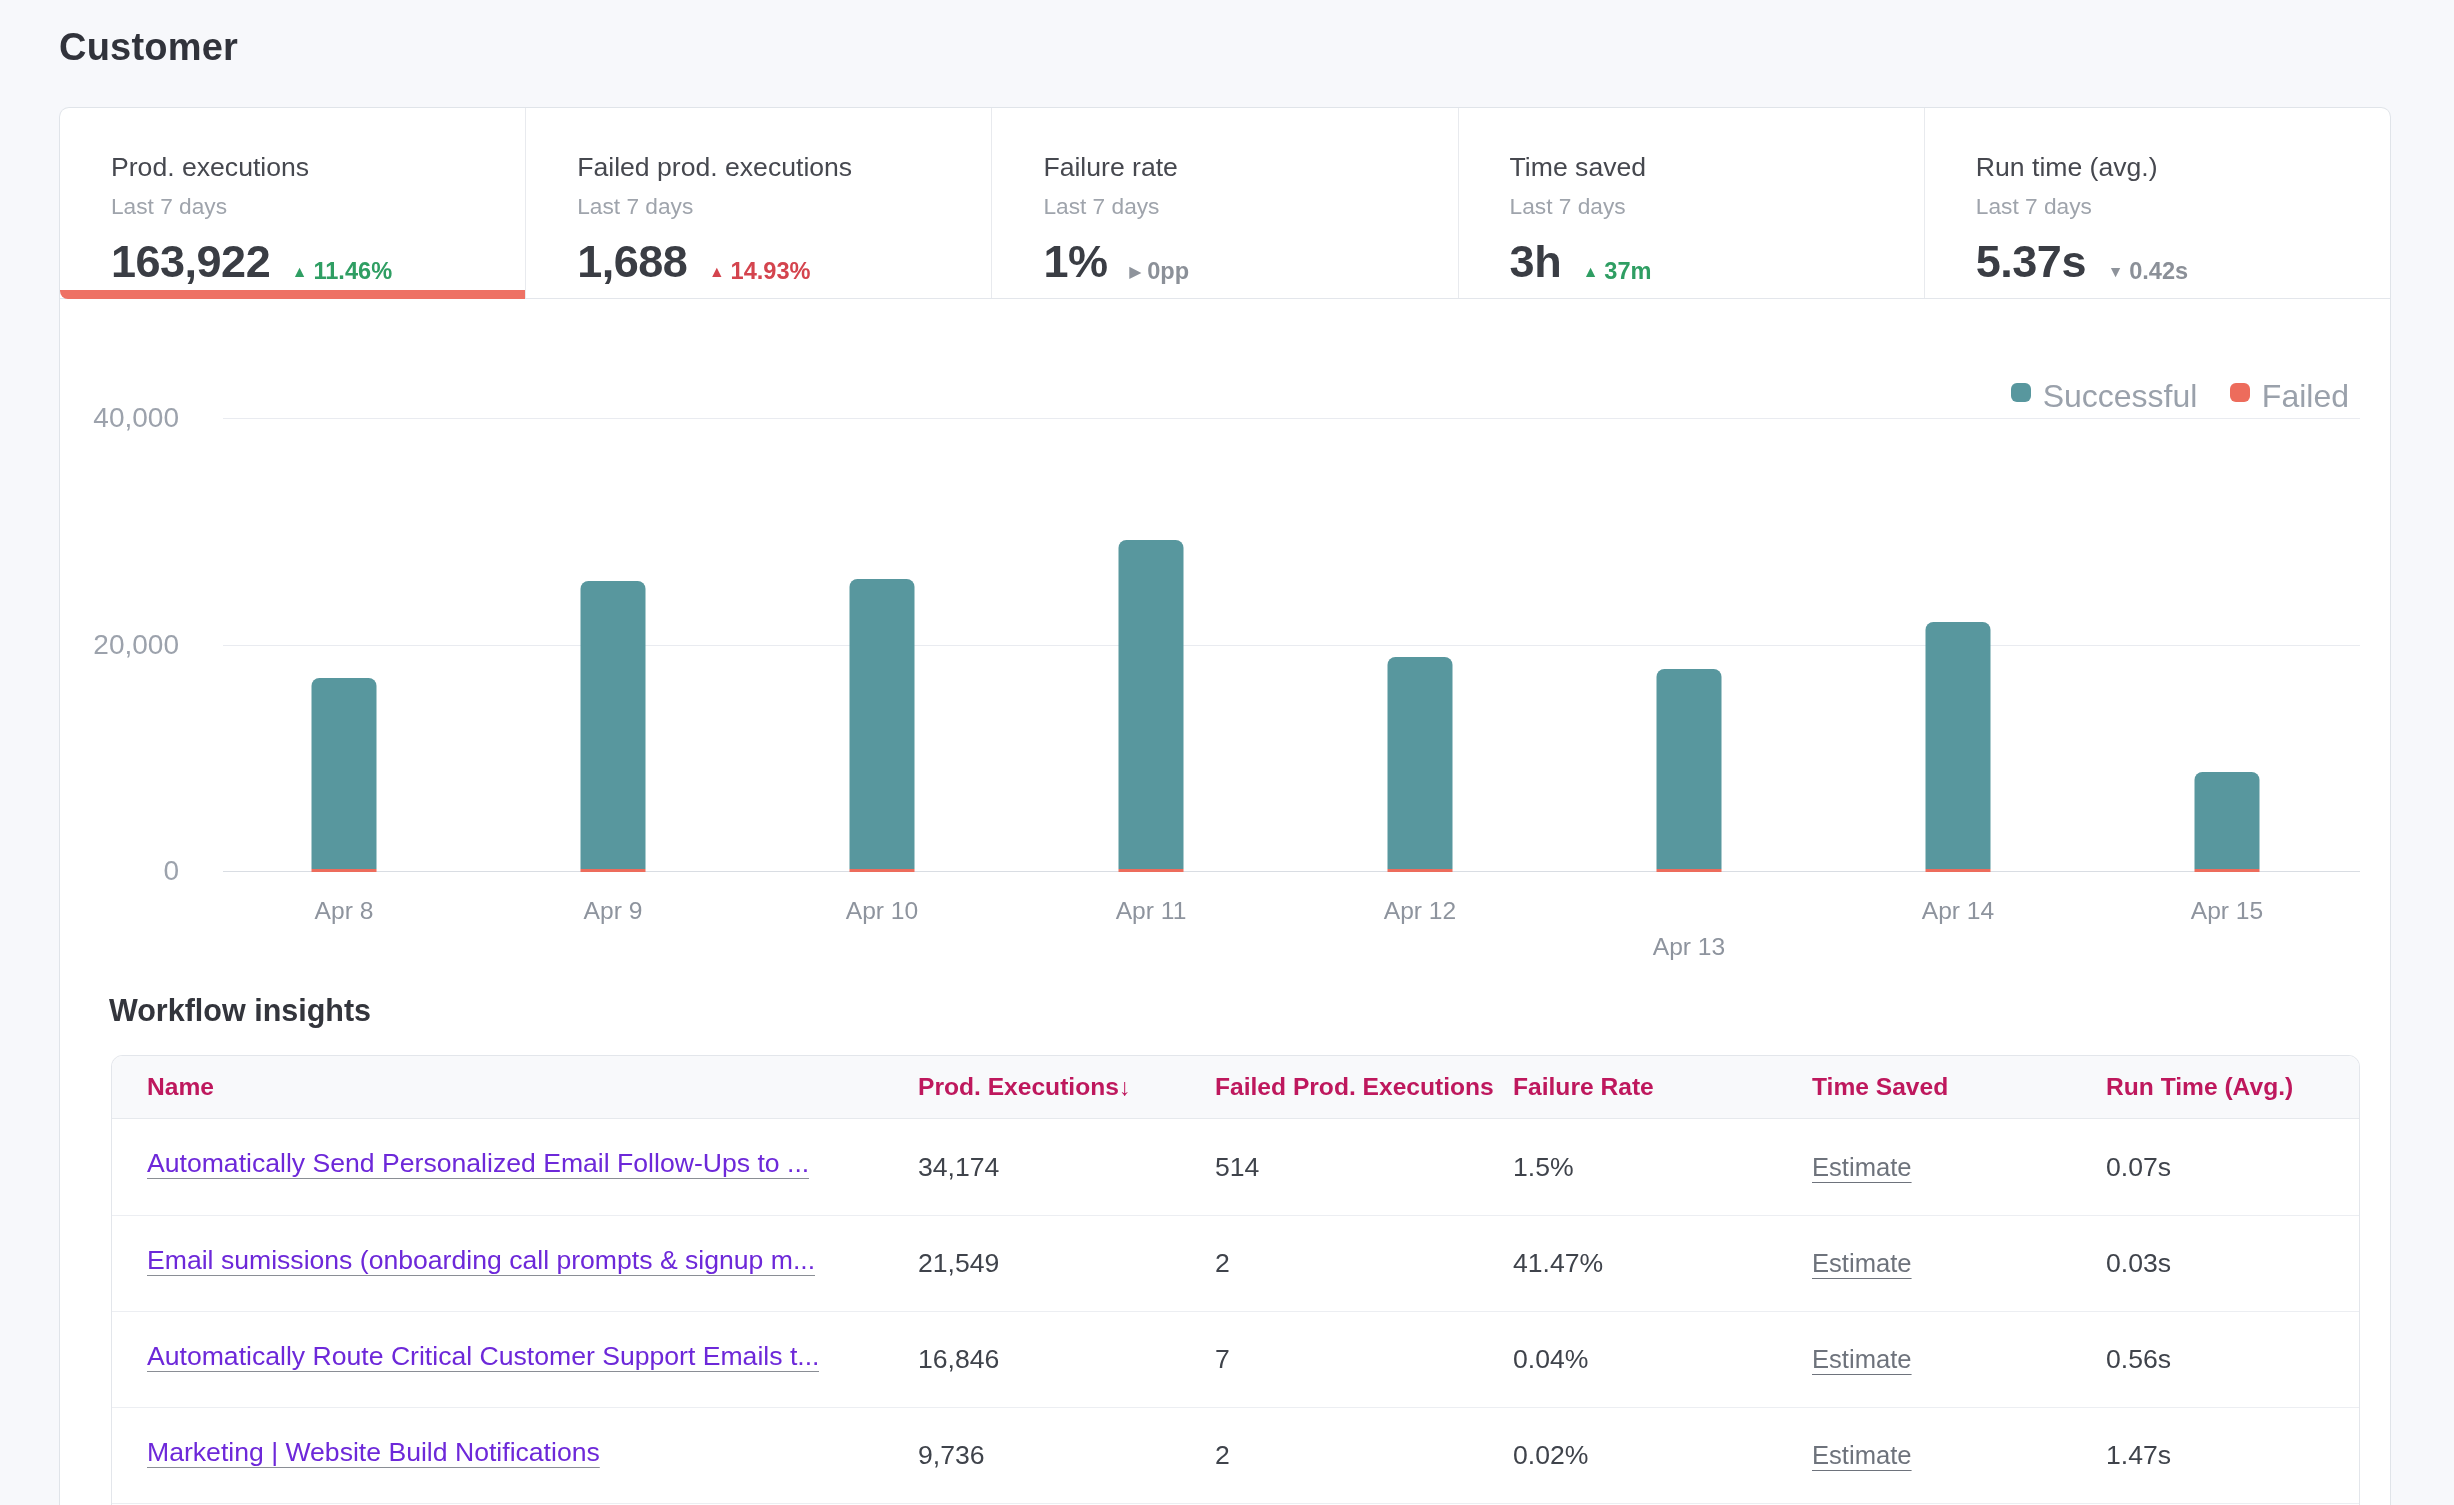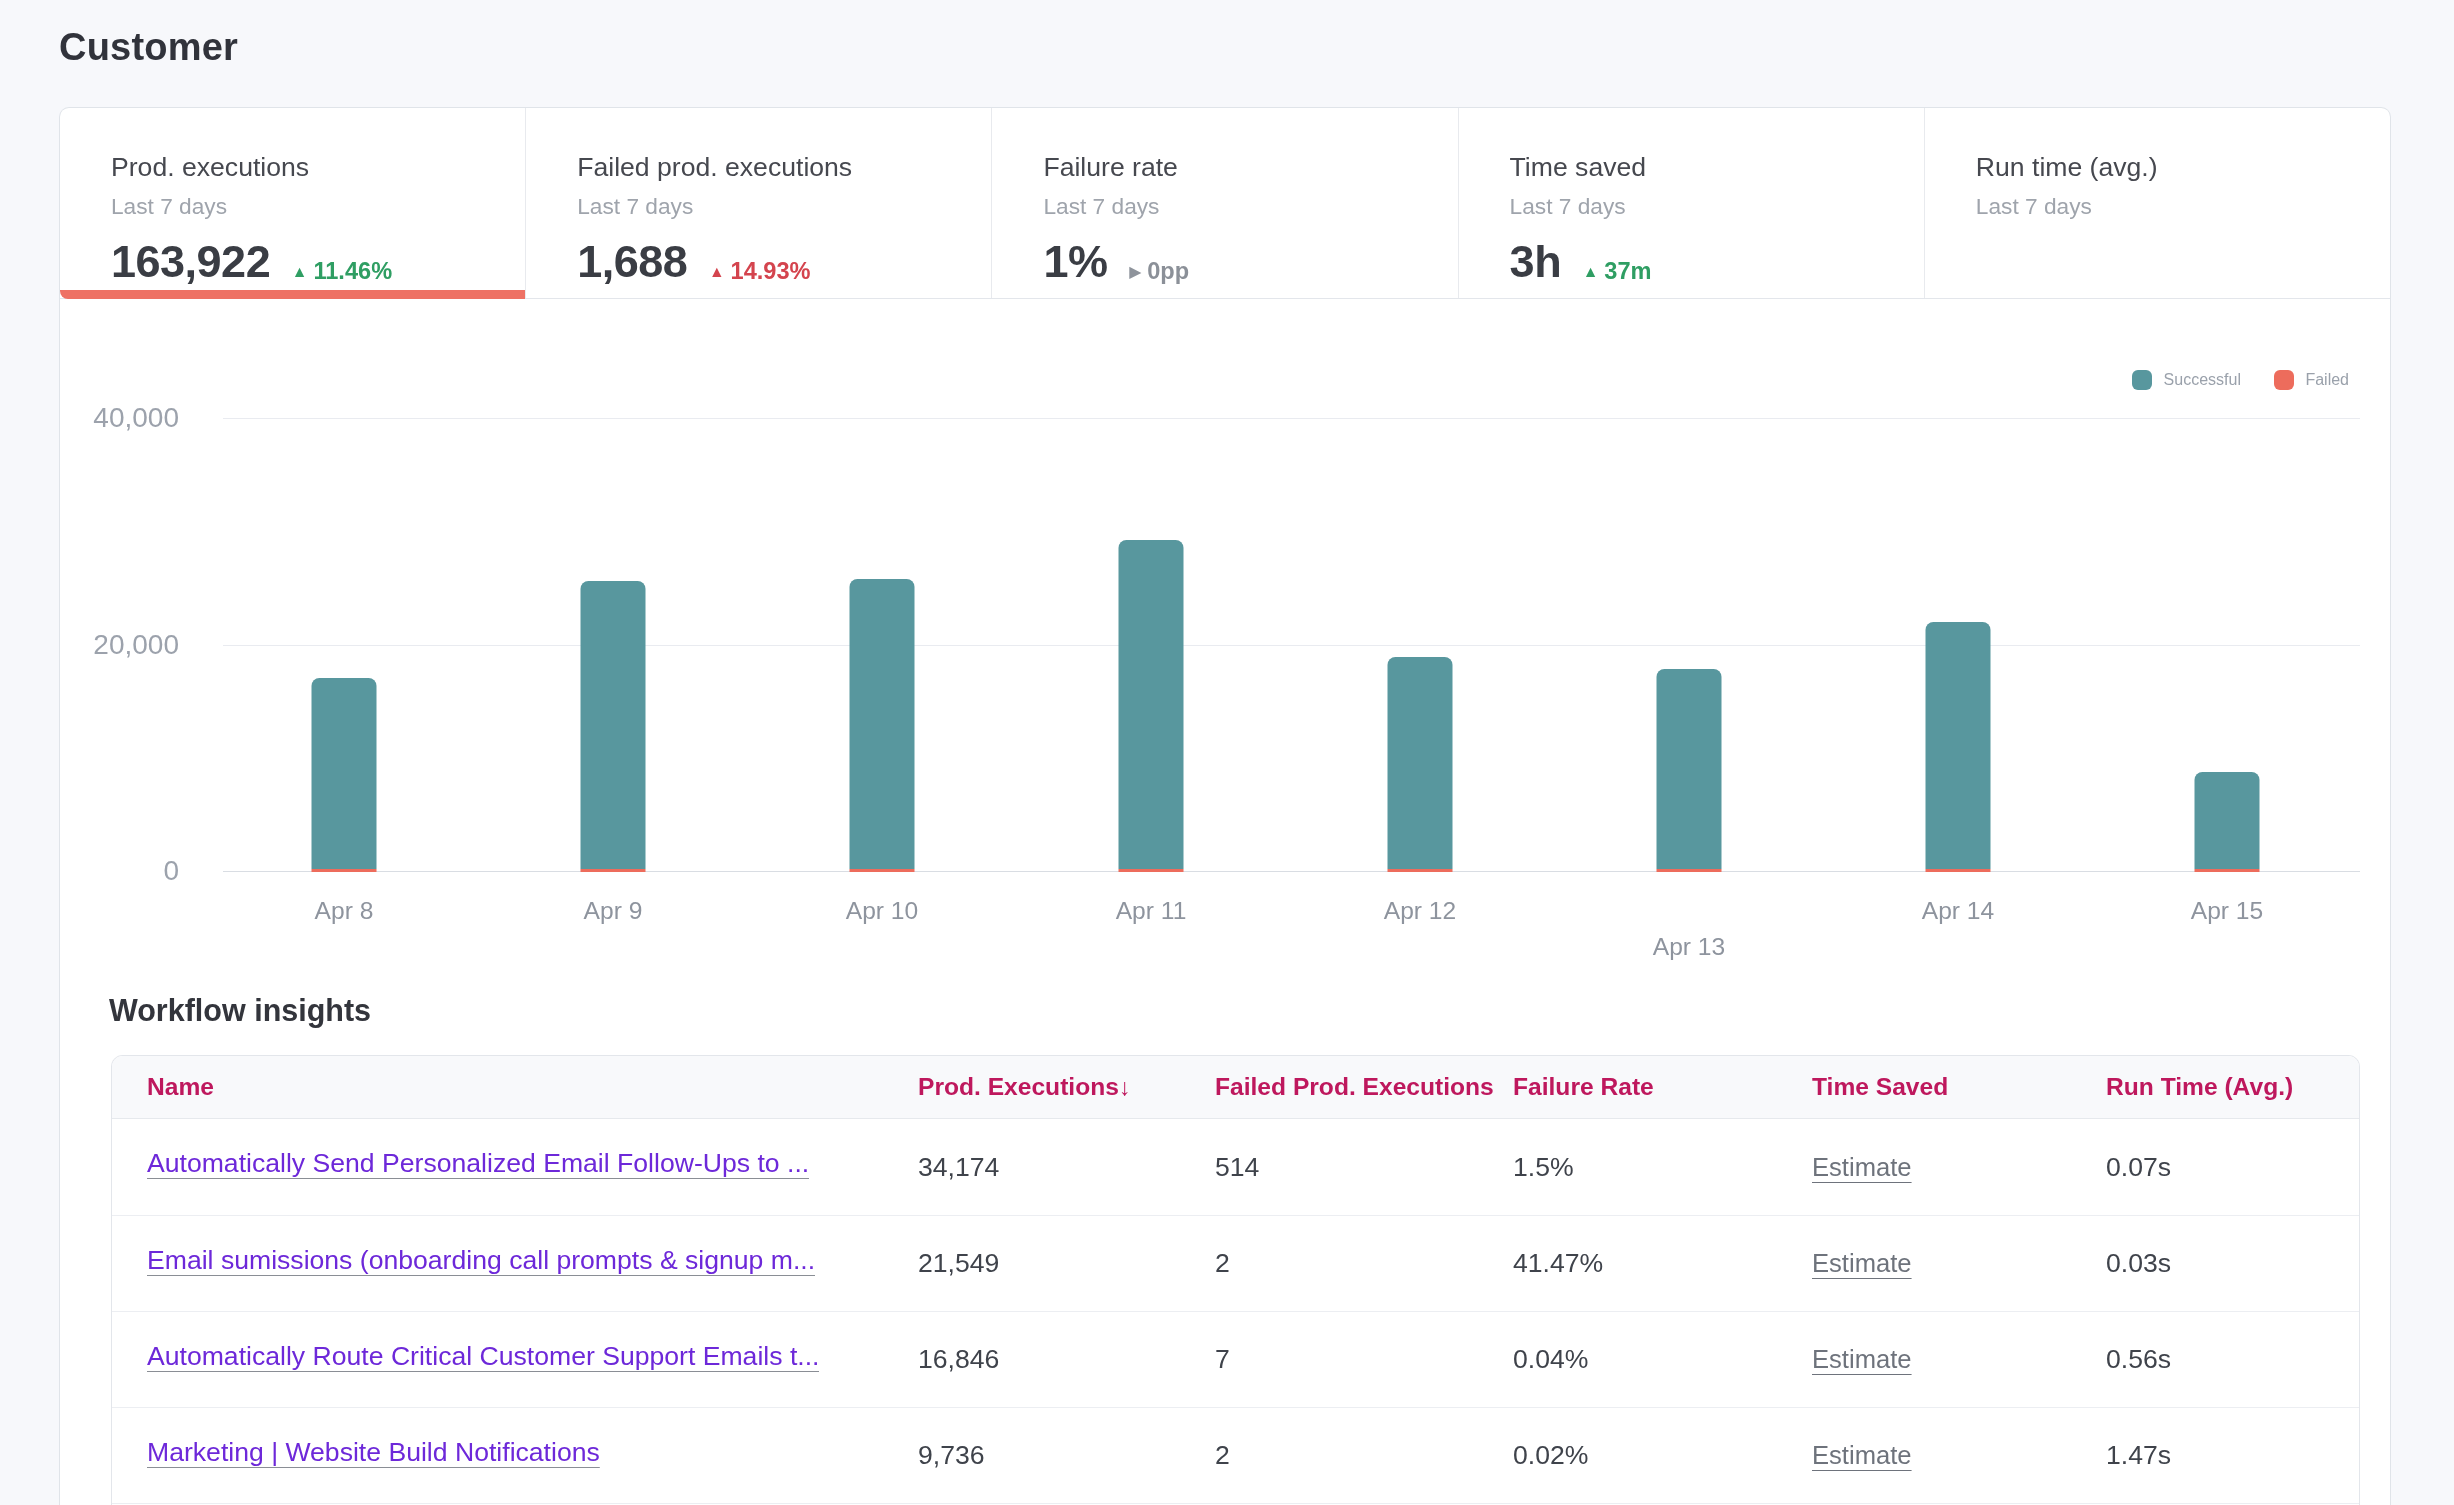--- a/index.html
+++ b/index.html
@@ -55,21 +55,21 @@
   .gridline.base { background:#D9DDE3; }
   .ytick {
     position:absolute; width:138px; text-align:right; transform:translateY(-50%);
     font-size:28px; color:#9CA2AC;
   }
   .legend {
     position:absolute; top:71px; right:41px; display:flex; align-items:center; gap:33px;
   }
   .legend-item { display:flex; align-items:center; gap:11.8px; cursor:pointer; }
   .legend-chip { width:19.7px; height:19.7px; border-radius:5.9px; }
-  .legend-label { font-size:16px; color:#9AA1AB; }
+  .legend-label { font-size:32px; color:#9AA1AB;margin-top:8px; }
   .bar { position:absolute; width:65px; transform:translateX(-50%); display:flex; flex-direction:column; }
   .bar-success { border-radius:7.9px 7.9px 0 0; width:100%; }
   .bar-failed  { width:100%; }
   .xlabel {
     position:absolute; transform:translateX(-50%); top:598px;
     font-size:24.6px; color:#8E949E; white-space:nowrap;
   }
 
   
   .wf-heading {
@@ -158,20 +158,27 @@
           <span class="trend trend-green">
             <span class="tri">▲</span>
             <span>37m</span>
           </span>
         </div>
       </div>
 
       <div class="card">
         <div class="card-label">Run time (avg.)</div>
         <div class="card-period">Last 7 days</div>
+        <div class="card-value-row">
+          <span class="card-value">5.37s</span>
+          <span class="trend trend-gray">
+            <span class="tri">▼</span>
+            <span>0.42s</span>
+          </span>
+        </div>
       </div>
     </div>
 
     <div class="chart" id="chart">
       <div class="legend">
         <div class="legend-item">
           <span class="legend-chip" id="chip-0" style="background: rgb(88, 151, 158);"></span>
           <span class="legend-label">Successful</span>
         </div>
         <div class="legend-item">

